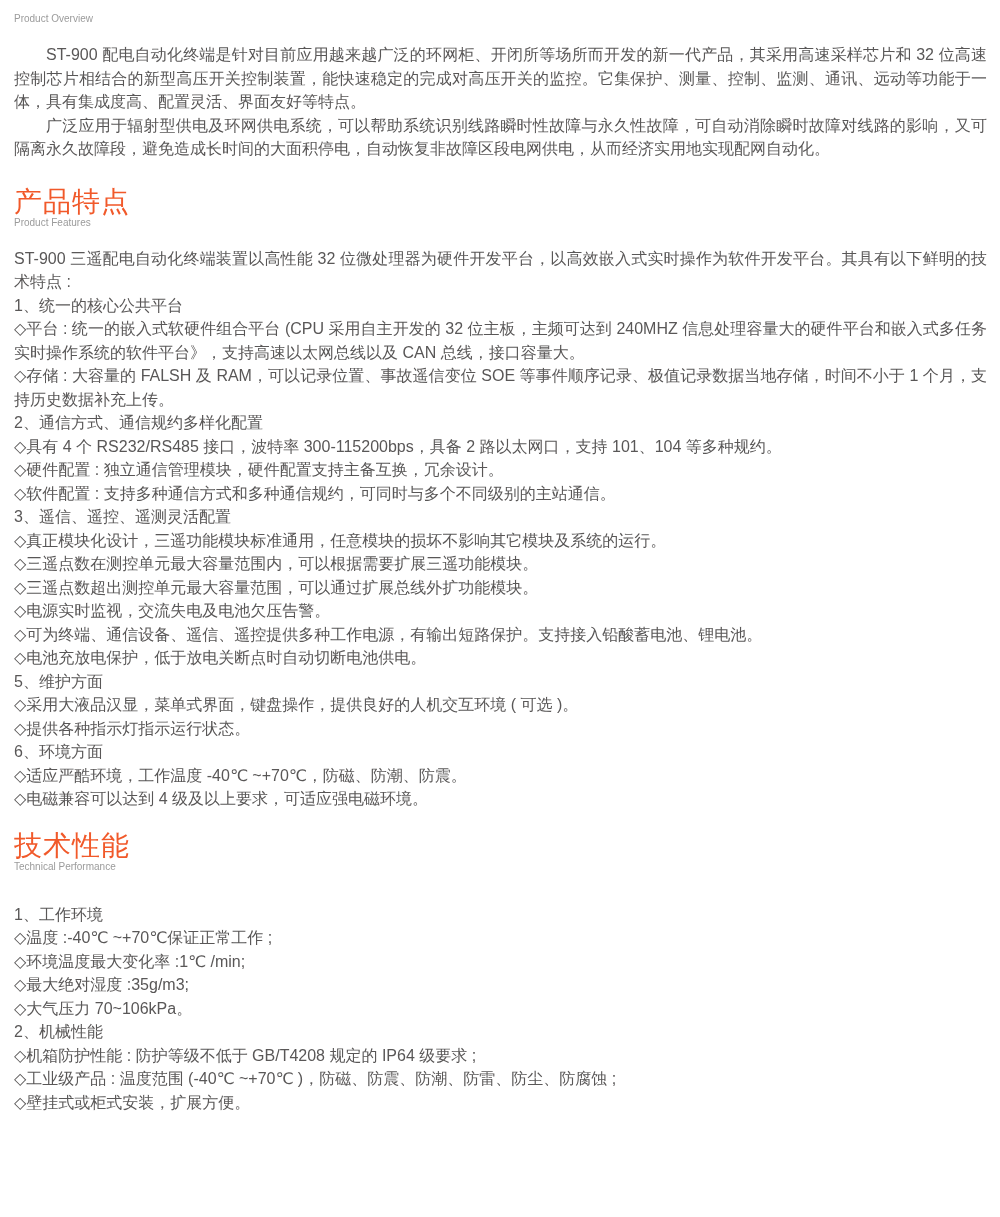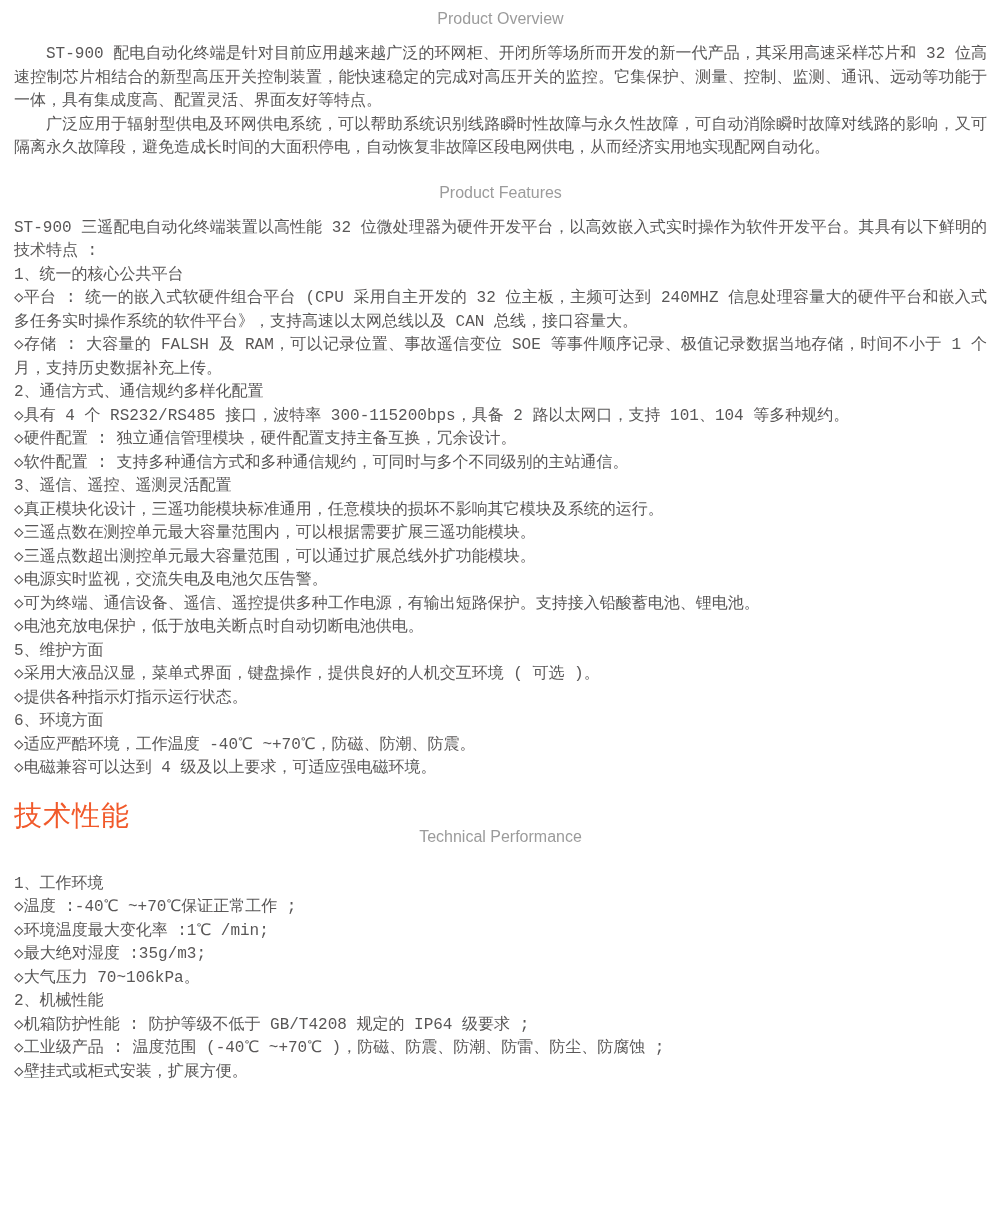--- a/index.html
+++ b/index.html
@@ -22,51 +22,51 @@
   .h-cn {
     margin: 0;
     font-size: 28px;
     line-height: 30px;
     font-weight: 500;
     color: var(--accent, #f1592a);
     letter-spacing: 1px;
   }
   .h-en {
     margin-top: -3px;
-    font-size: 16px;
+    font-size: 10px;
     line-height: 17px;
     color: var(--subtitle, #9b9b9b);
-    text-align: center;
   }
   .body-text {
     margin-top: 16px;
     font-size: 16px;
     line-height: 23.5px;
     color: var(--body, #595757);
     text-align: justify;
     text-justify: inter-ideograph;
   }
   .body-text.perf-gap { margin-top: 28px; }
-  .para { margin: 0; font-family: Liberation Mono, monospace; }
+  .para { margin: 0; }
   .indented .para { text-indent: 2em; }
 </style>
 </head>
 <body>
 
 <div class="page">
 
   <section class="section section-overview">
     <div class="h-en">Product Overview</div>
     <div class="body-text indented">
         <div class="para">ST-900 配电自动化终端是针对目前应用越来越广泛的环网柜、开闭所等场所而开发的新一代产品，其采用高速采样芯片和 32 位高速控制芯片相结合的新型高压开关控制装置，能快速稳定的完成对高压开关的监控。它集保护、测量、控制、监测、通讯、远动等功能于一体，具有集成度高、配置灵活、界面友好等特点。</div>
         <div class="para">广泛应用于辐射型供电及环网供电系统，可以帮助系统识别线路瞬时性故障与永久性故障，可自动消除瞬时故障对线路的影响，又可隔离永久故障段，避免造成长时间的大面积停电，自动恢复非故障区段电网供电，从而经济实用地实现配网自动化。</div>
       </div>
   </section>
 
   <section class="section section-features">
+    <h1 class="h-cn">产品特点</h1>
     <div class="h-en">Product Features</div>
     <div class="body-text">
       <p class="para">ST-900 三遥配电自动化终端装置以高性能 32 位微处理器为硬件开发平台，以高效嵌入式实时操作为软件开发平台。其具有以下鲜明的技术特点 :</p>
       <div>
           <div class="para">1、统一的核心公共平台</div>
           <div class="para">◇平台 : 统一的嵌入式软硬件组合平台 (CPU 采用自主开发的 32 位主板，主频可达到 240MHZ 信息处理容量大的硬件平台和嵌入式多任务实时操作系统的软件平台》，支持高速以太网总线以及 CAN 总线，接口容量大。</div>
           <div class="para">◇存储 : 大容量的 FALSH 及 RAM，可以记录位置、事故遥信变位 SOE 等事件顺序记录、极值记录数据当地存储，时间不小于 1 个月，支持历史数据补充上传。</div>
           <div class="para">2、通信方式、通信规约多样化配置</div>
           <div class="para">◇具有 4 个 RS232/RS485 接口，波特率 300-115200bps，具备 2 路以太网口，支持 101、104 等多种规约。</div>
           <div class="para">◇硬件配置 : 独立通信管理模块，硬件配置支持主备互换，冗余设计。</div>

